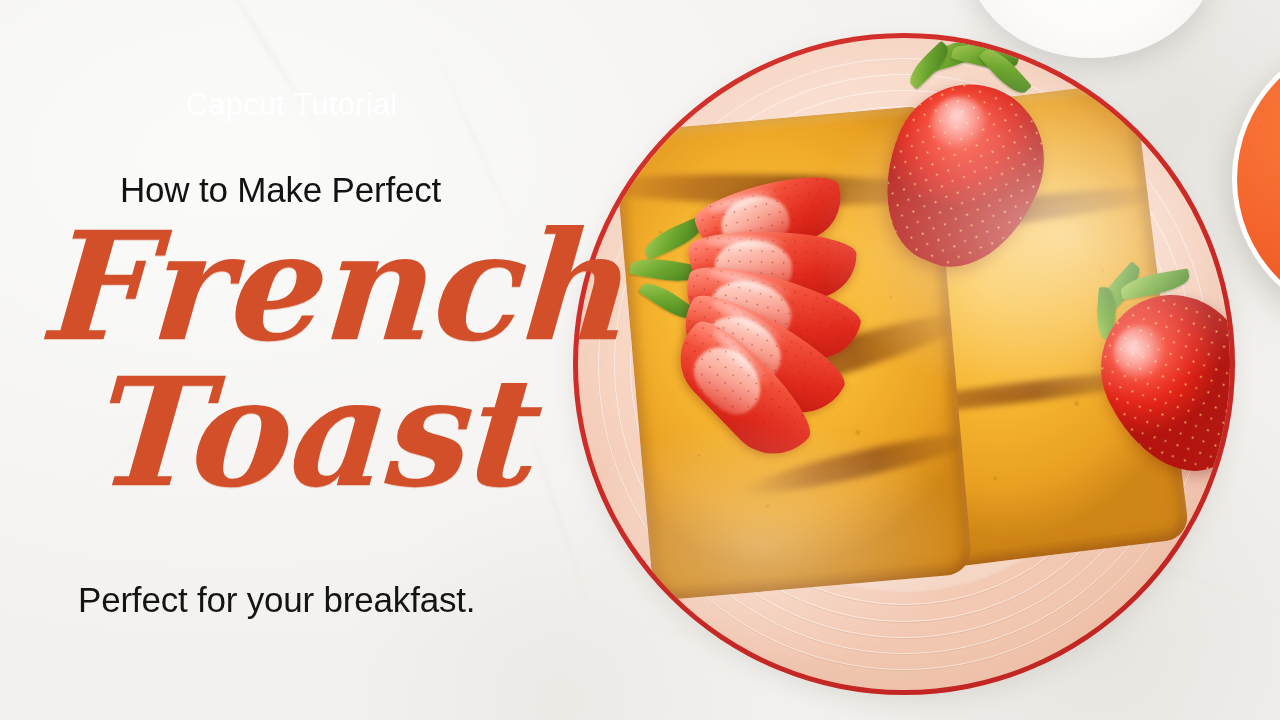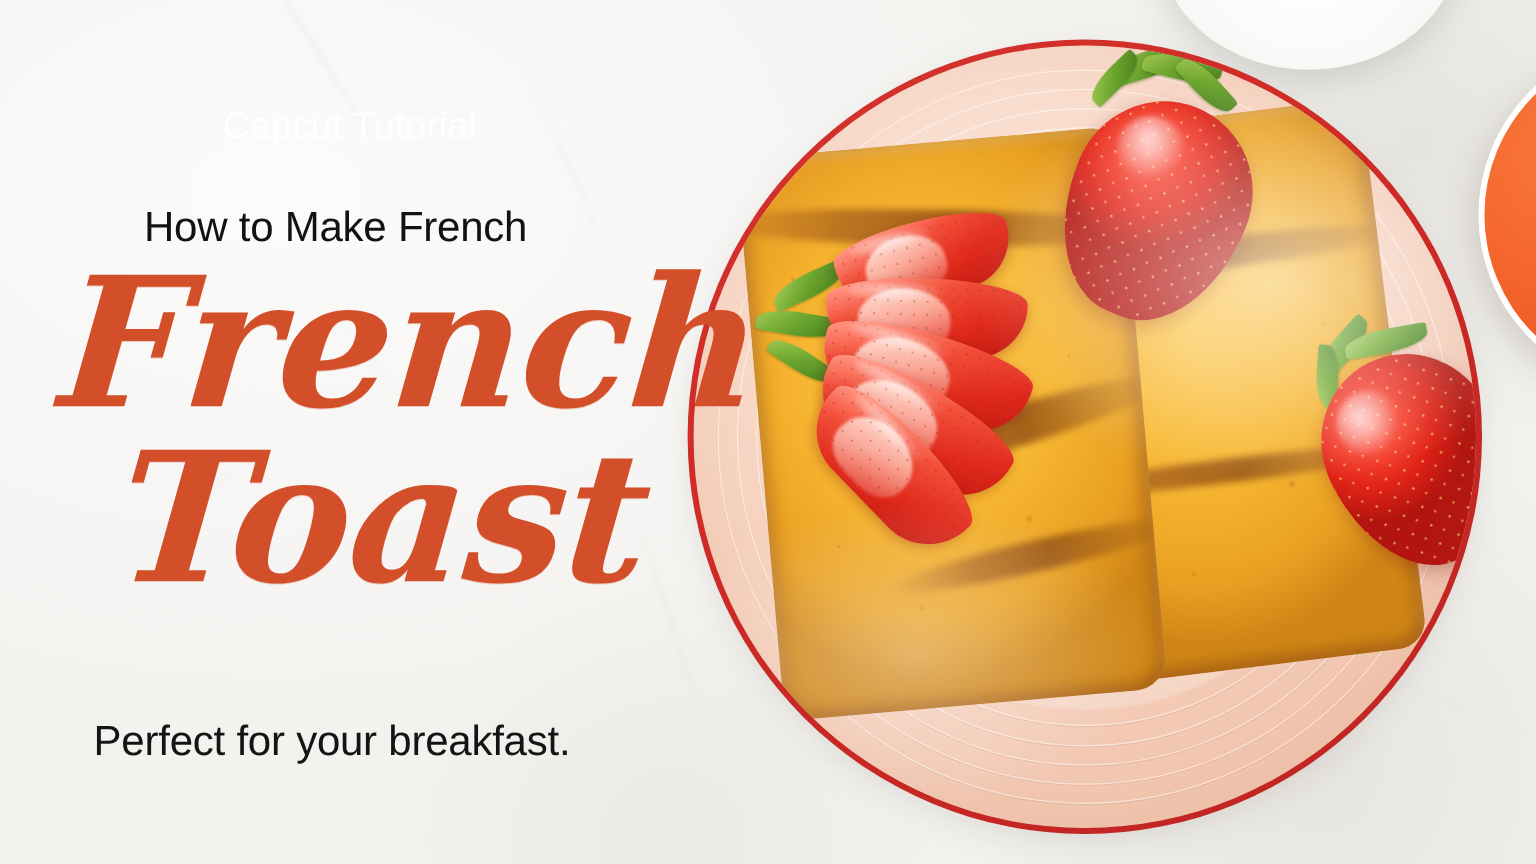--- a/index.html
+++ b/index.html
@@ -283,21 +283,21 @@
     font-size:150px;
     transform:skewX(-5deg);
   }
   #word-toast{
     left:100px; top:368px;
     font-size:150px;
     transform:skewX(-5deg);
   }
   .tagline{
     position:absolute;
-    left:78px; top:598px;
+    left:78px; top:580px;
     color:#141414;
     font-size:35px;
     font-weight:400;
     letter-spacing:-.2px;
     font-family:"Liberation Sans", sans-serif;
     white-space:nowrap;
   }
 </style>
 </head>
 <body>
@@ -400,21 +400,21 @@
           <div class="slice-gloss"></div>
         </div>
       </div>
 
       <div class="plate-sheen"></div>
     </div>
   </div>
 
   <div class="badge">Capcut Tutorial</div>
 
-  <div class="sub-line">How to Make French</div>
+  <div class="sub-line">How to Make Perfect</div>
 
   <div class="script" id="word-french">French</div>
 
   <div class="script" id="word-toast">Toast</div>
 
   <div class="tagline">Perfect for your breakfast.</div>
 
 </div>
 
 </body></html>

